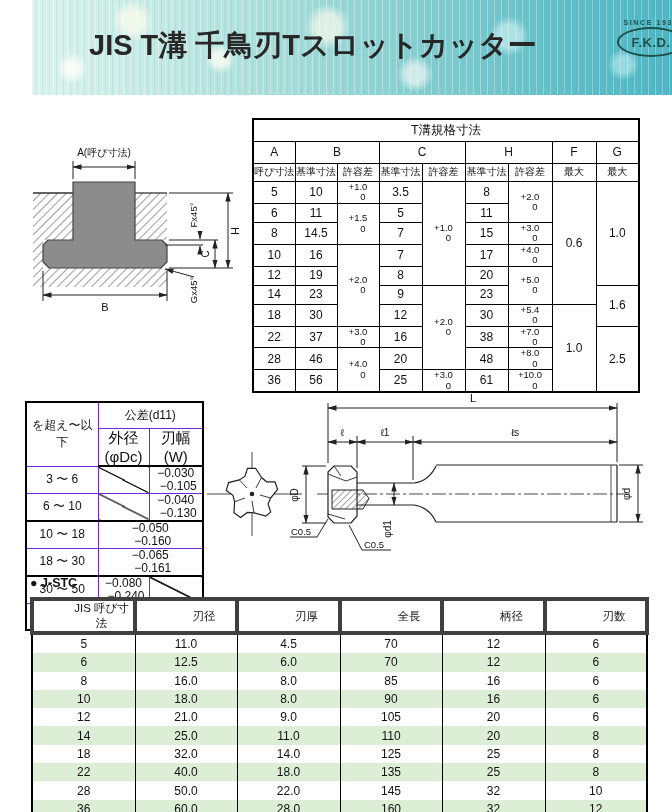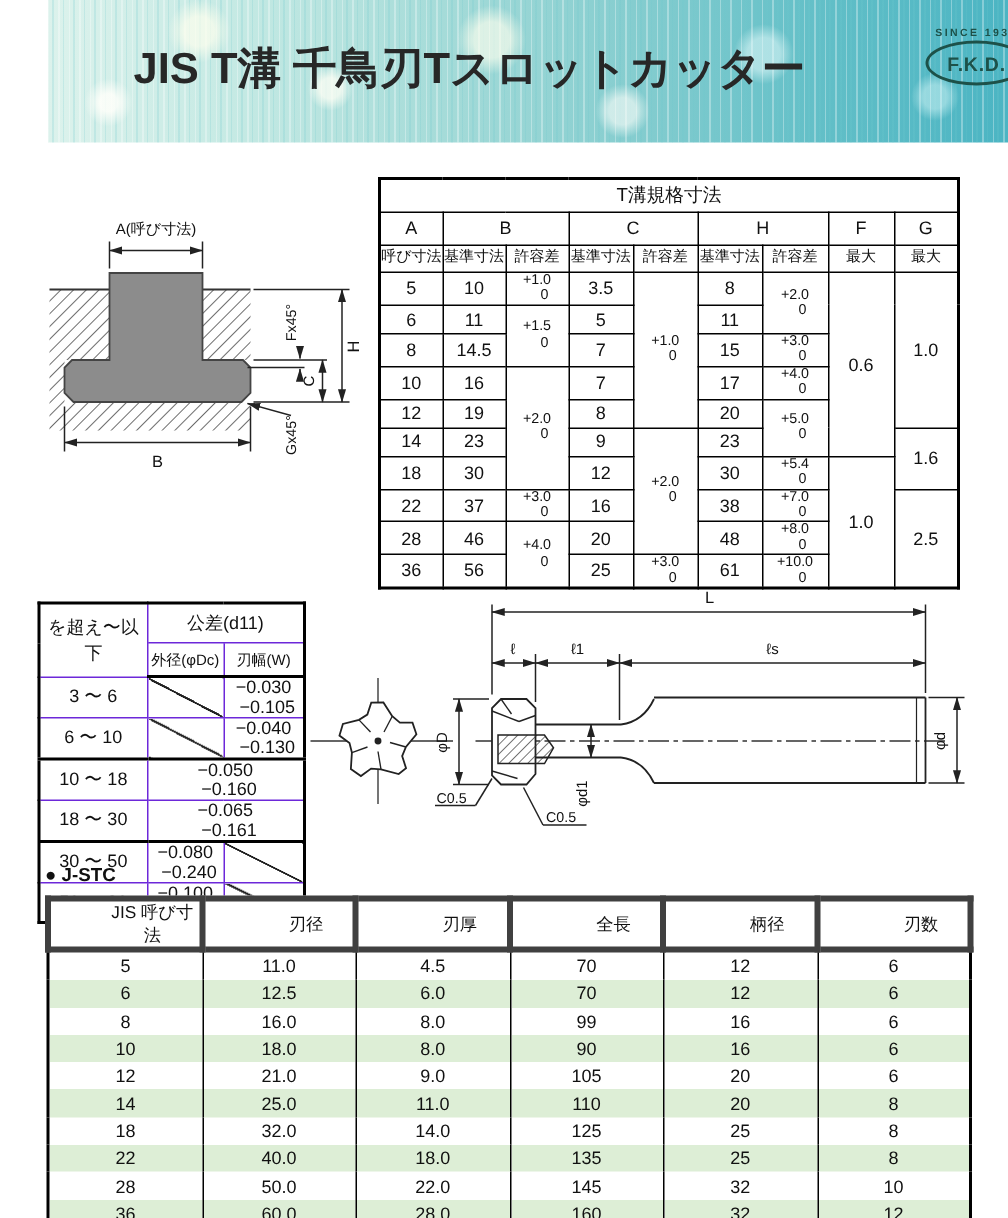--- a/index.html
+++ b/index.html
@@ -34,21 +34,21 @@
   .spec tr.tt td{height:21px;font-size:12.5px;}
   .spec tr.h1 td{height:21px;font-size:12px;}
   .spec tr.h2 td{height:17px;font-size:10px;}
   .tolc{font-size:9.5px !important;}
   .tolc .tt1,.tolc .tt2{display:block;line-height:1.1;}
   .tolc .tt2{padding-left:10px;}
   
   .tol{left:25px;top:401px;width:177px;border:2px solid #000;}
   .tol th,.tol td{border:1px solid #6d28d9;}
   .tol tr.hr1 th{height:25px;font-size:11.5px;}
-  .tol tr.hr2 th{height:21px;font-size:10px;}
+  .tol tr.hr2 th{height:21px;font-size:15px;}
   .tol td{height:16.6px;font-size:12px;}
   .tol tr.gb td, .tol tr.gb th{border-bottom:2px solid #000;}
   .tv{font-size:10px;line-height:1.08;}
   .tv .v1,.tv .v2{display:block;}
   .tv .v2{padding-left:5px;}
   .diag{background:linear-gradient(to right top, rgba(0,0,0,0) calc(50% - .7px),
         #222 calc(50% - .7px), #222 calc(50% + .7px), rgba(0,0,0,0) calc(50% + .7px));}
   
   .legend{position:absolute;left:30px;top:576px;font-size:12.5px;font-weight:600;}
   .jstc{left:30px;top:597px;width:615px;border:2px solid #000;}
@@ -478,21 +478,21 @@
           <td>12.5</td>
           <td>6.0</td>
           <td>70</td>
           <td>12</td>
           <td>6</td>
         </tr>
       <tr>
           <td>8</td>
           <td>16.0</td>
           <td>8.0</td>
-          <td>99</td>
+          <td>85</td>
           <td>16</td>
           <td>6</td>
         </tr>
       <tr>
           <td>10</td>
           <td>18.0</td>
           <td>8.0</td>
           <td>90</td>
           <td>16</td>
           <td>6</td>

